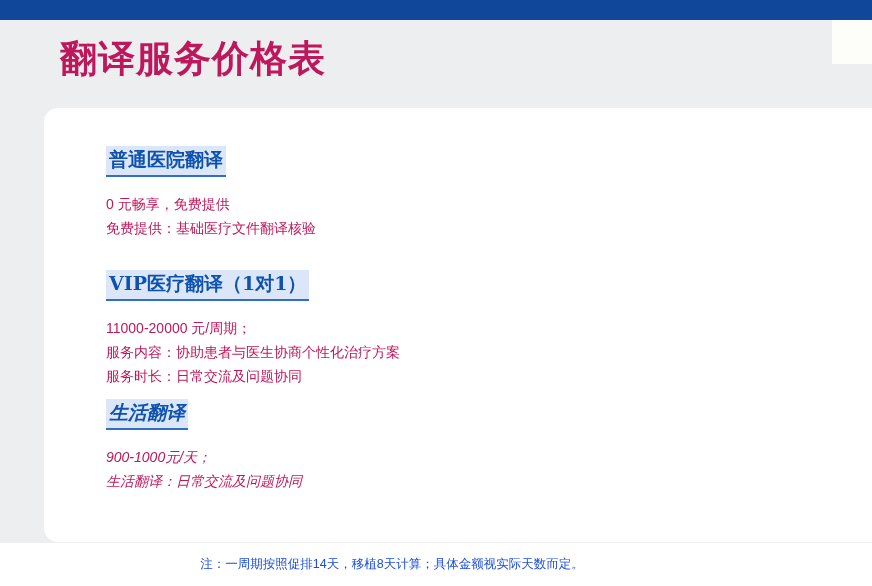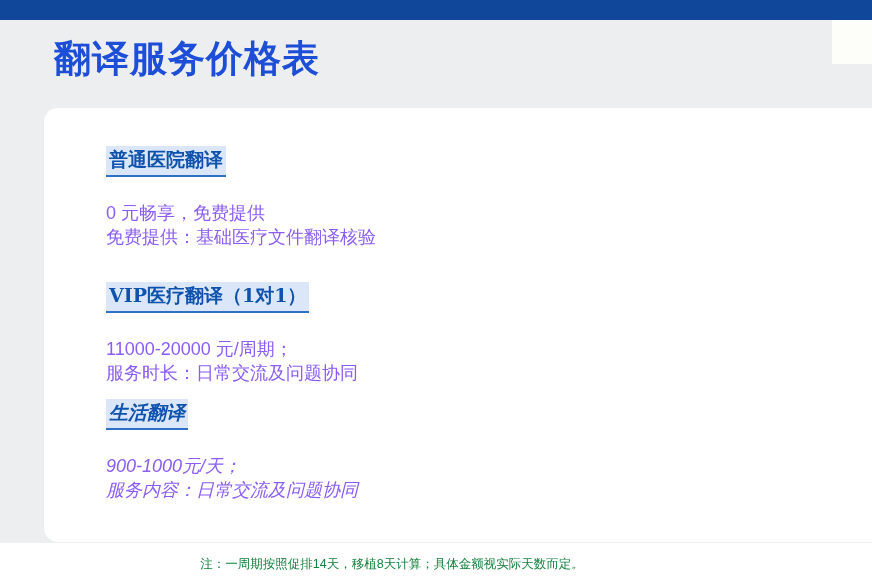--- a/index.html
+++ b/index.html
@@ -33,25 +33,25 @@
     background: #eceef0;
   }
   .grey-area-clip {
     position: absolute;
     right: 0; top: 0;
     width: 40px; height: 44px;
     background: #fdfdfa;
   }
   .title {
     position: absolute;
-    left: 54px; top: 34px;
+    left: 60px; top: 34px;
     font-family: "DejaVu Serif", serif;
     font-weight: bold;
     font-size: 37px;
-    color: #1d4ed8;
+    color: #be185d;
     letter-spacing: 1px;
     z-index: 5;
   }
   .card {
     position: absolute;
     left: 44px; top: 108px;
     width: 860px; height: 434px;
     background: #ffffff;
     border-radius: 14px;
   }
@@ -61,33 +61,33 @@
     font-family: "DejaVu Serif", serif;
     font-weight: bold;
     font-size: 19px;
     color: #0e52ad;
     background: #dbe7f8;
     padding: 1px 3px 2px 3px;
     border-bottom: 2px solid #2f6fc4;
     white-space: nowrap;
   }
   .sec-lines {
-    margin-top: 24px;
-    font-size: 18px;
-    color: #8b5cf6;
+    margin-top: 15px;
+    font-size: 14px;
+    color: #be185d;
     line-height: 24px;
   }
   .sec-lines div { white-space: nowrap; }
   .footnote {
     position: absolute;
     left: 0; top: 556px;
     width: 784px;
     text-align: center;
     font-size: 12.5px;
-    color: #15803d;
+    color: #1d4ed8;
   }
   .bottom-white {
     position: absolute;
     left: 0; top: 543px;
     width: 872px; height: 43px;
     background: #ffffff;
   }
 </style>
 </head>
 <body>
@@ -105,33 +105,34 @@
   <div class="card">
 
     <div class="section" style="top:38px;">
       <span class="sec-head">普通医院翻译</span>
       <div class="sec-lines">
         <div>0 元畅享，免费提供</div>
         <div>免费提供：基础医疗文件翻译核验</div>
       </div>
     </div>
 
-    <div class="section" style="top:174px;">
+    <div class="section" style="top:162px;">
       <span class="sec-head">VIP医疗翻译（1对1）</span>
       <div class="sec-lines">
         <div>11000-20000 元/周期；</div>
+        <div>服务内容：协助患者与医生协商个性化治疗方案</div>
         <div>服务时长：日常交流及问题协同</div>
       </div>
     </div>
 
     <div class="section" style="top:291px;font-style:italic;">
       <span class="sec-head">生活翻译</span>
       <div class="sec-lines">
         <div>900-1000元/天；</div>
-        <div>服务内容：日常交流及问题协同</div>
+        <div>生活翻译：日常交流及问题协同</div>
       </div>
     </div>
 
   </div>
 
   <div class="bottom-white"></div>
   <div class="footnote">注：一周期按照促排14天，移植8天计算；具体金额视实际天数而定。</div>
 
 </div>
 

